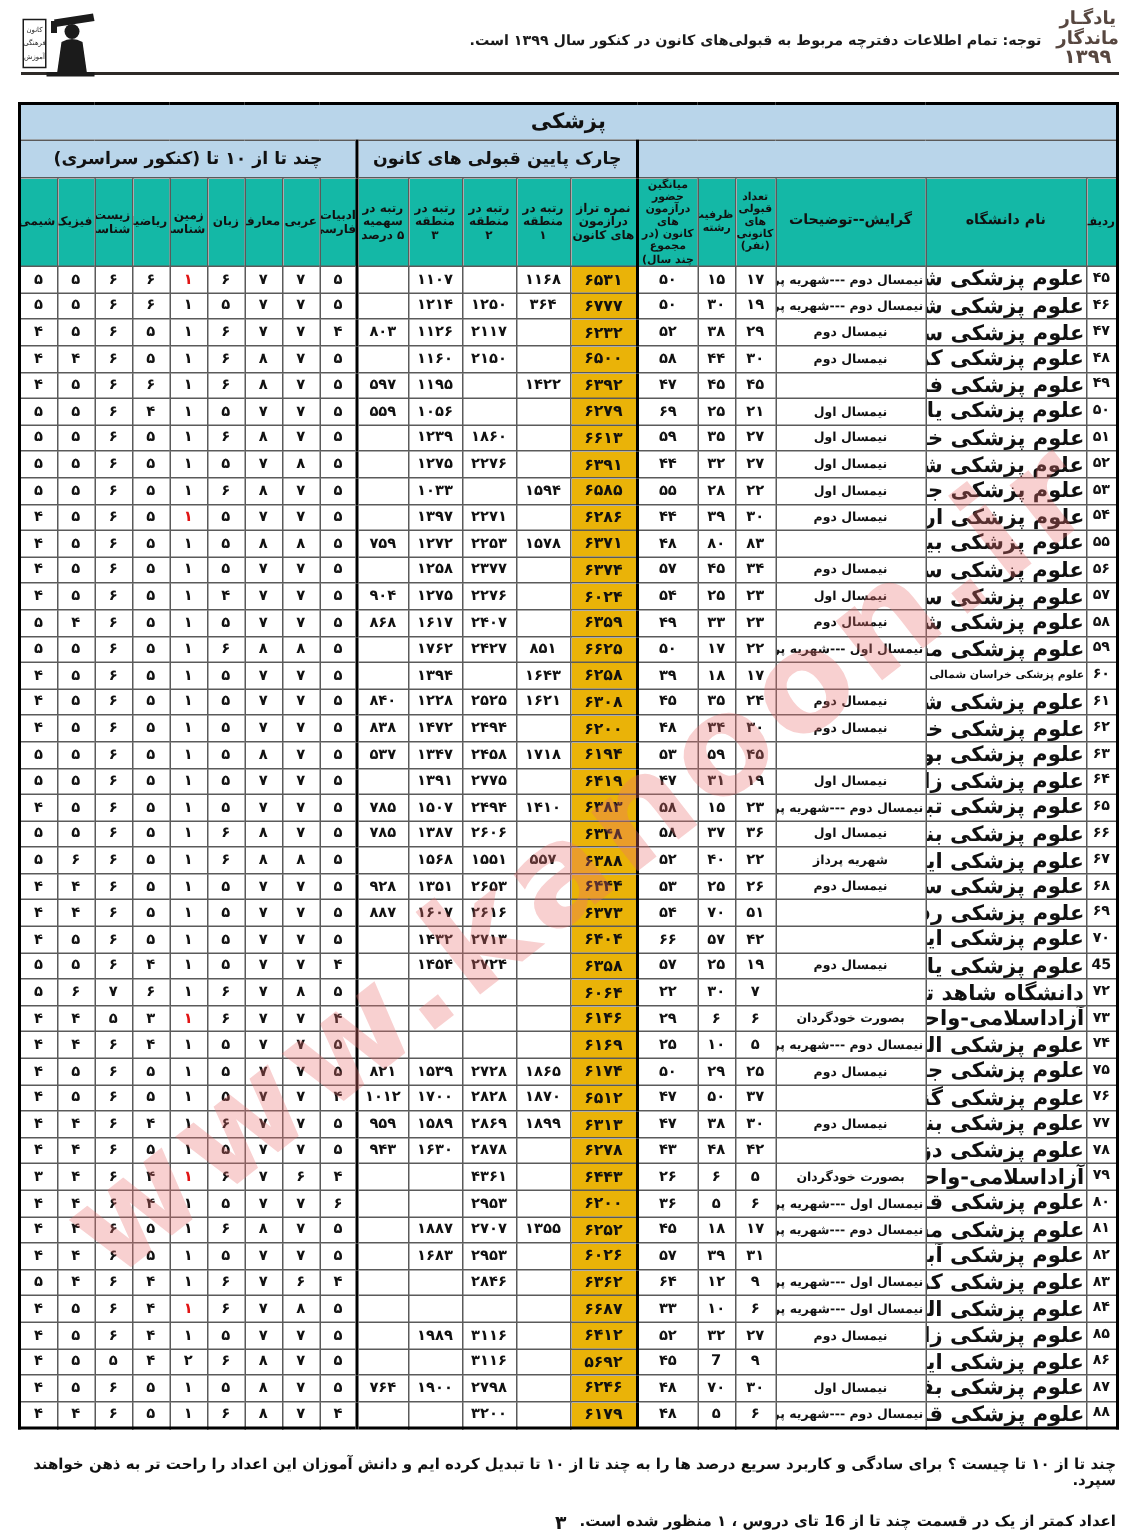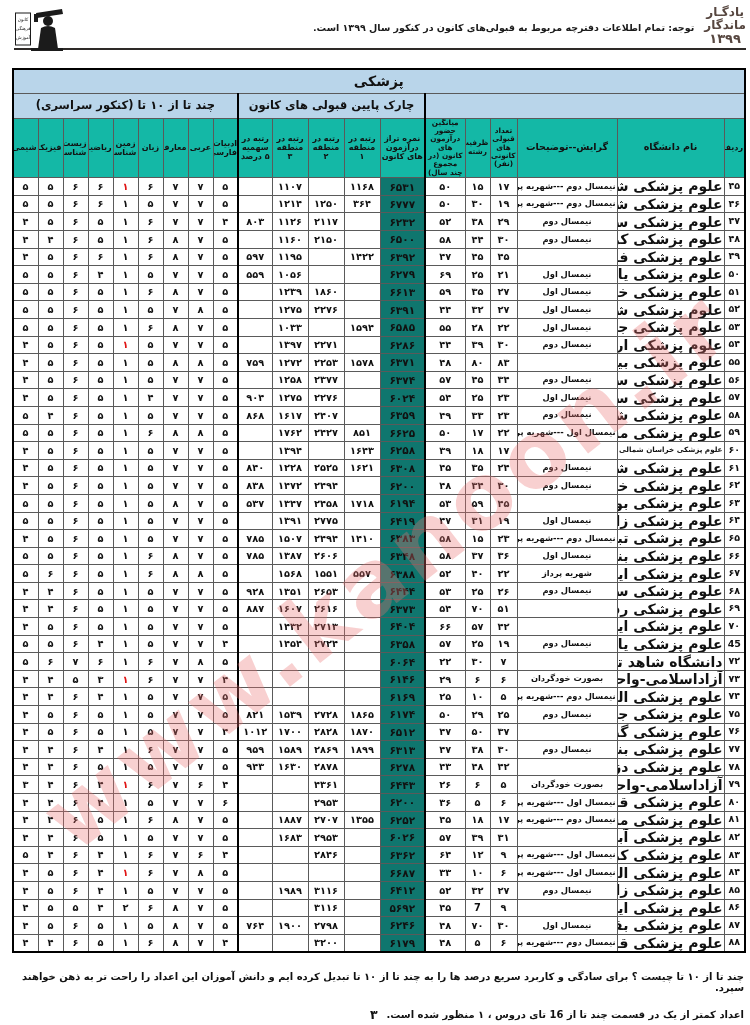--- a/index.html
+++ b/index.html
@@ -43,21 +43,21 @@
   th.col { background:#14b8a6; font-weight:bold; height:54px; font-size:8px; padding:1px; }
   th.fs9  { font-size:9.5px; }
   th.fs75 { font-size:7.3px; }
   th.fs8  { font-size:8px; }
   tbody tr { height:17.6px; }
   tbody td { font-size:10px; font-weight:bold; background:#fff; }
   td.c-radif { font-size:9.5px; }
   td.c-name  { text-align:right; padding-right:3px; font-size:14px; white-space:nowrap; }
   td.c-name.small { font-size:7.2px; }
   td.c-desc  { font-size:8.3px; white-space:nowrap; }
-  td.c-taraz { background:#0f766e; font-size:10.5px; }
+  td.c-taraz { background:#eab308; font-size:10.5px; }
   td.c-num, td.c-subj { font-size:9.8px; }
   .br2 { border-right:2px solid #000 !important; }
   .bl2 { border-left:2px solid #000 !important; }
   .red { color:#e01414 !important; }
   
   .watermark {
     position:absolute; top:788px; left:22px;
     transform:rotate(-38deg); transform-origin:left top;
     font-size:92px; font-weight:bold; letter-spacing:5px;
     color:rgba(233,112,112,0.33); white-space:nowrap; direction:ltr;

